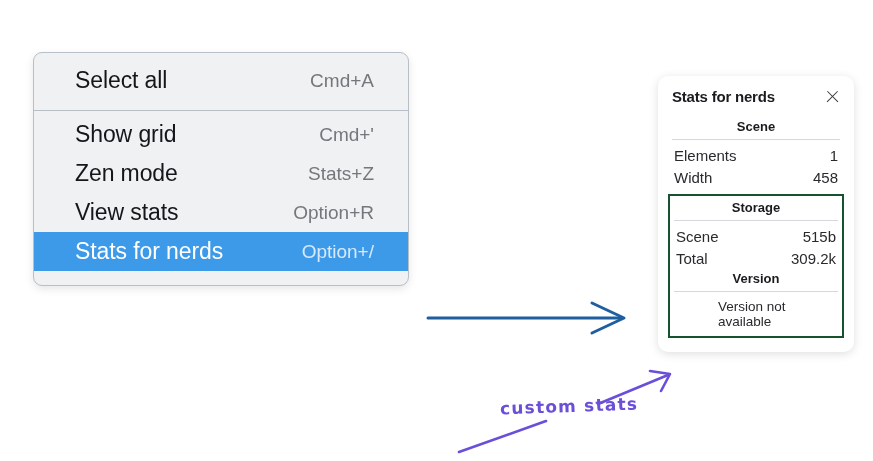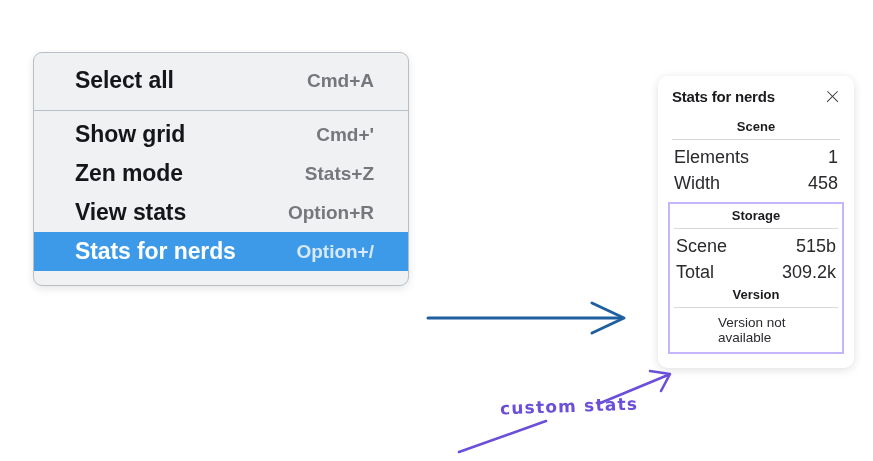--- a/index.html
+++ b/index.html
@@ -20,21 +20,20 @@
   #context-menu {
     position: absolute;
     left: 33px;
     top: 52px;
     width: 374px;
     background: #f0f1f3;
     border: 1px solid #b9bfc7;
     border-radius: 9px;
     box-shadow: 0 3px 9px rgba(0,0,0,0.10);
     overflow: hidden;
-    font-weight: bold;
   }
   .menu-group { padding: 6px 0; }
   .menu-group.group-top { padding: 8px 0 10px 0; }
   .menu-group.group-bottom { padding: 4px 0 14px 0; }
   .menu-divider {
     height: 1px;
     background: #b9bfc7;
     width: 100%;
   }
   .menu-item {
@@ -113,29 +112,29 @@
   }
   .section-rule {
     height: 1px;
     background: #d8d8dc;
     margin: 0 0 4px 0;
   }
   .stat-row {
     display: flex;
     justify-content: space-between;
     align-items: baseline;
-    font-size: 18px;
+    font-size: 15px;
     color: #2a2a2e;
     padding: 2.5px 2px;
     gap: 44px;
   }
   .stat-row .sr-value { font-variant-numeric: tabular-nums; }
 
   .highlight-box {
-    border: 2px solid #c4b5fd;
+    border: 2px solid #14532d;
     margin: 6px -4px 0 -4px;
     padding: 2px 4px 4px 4px;
     box-sizing: border-box;
   }
   .version-text {
     font-size: 13.5px;
     color: #2a2a2e;
     padding: 3px 2px;
     margin-left: 42px;
   }

